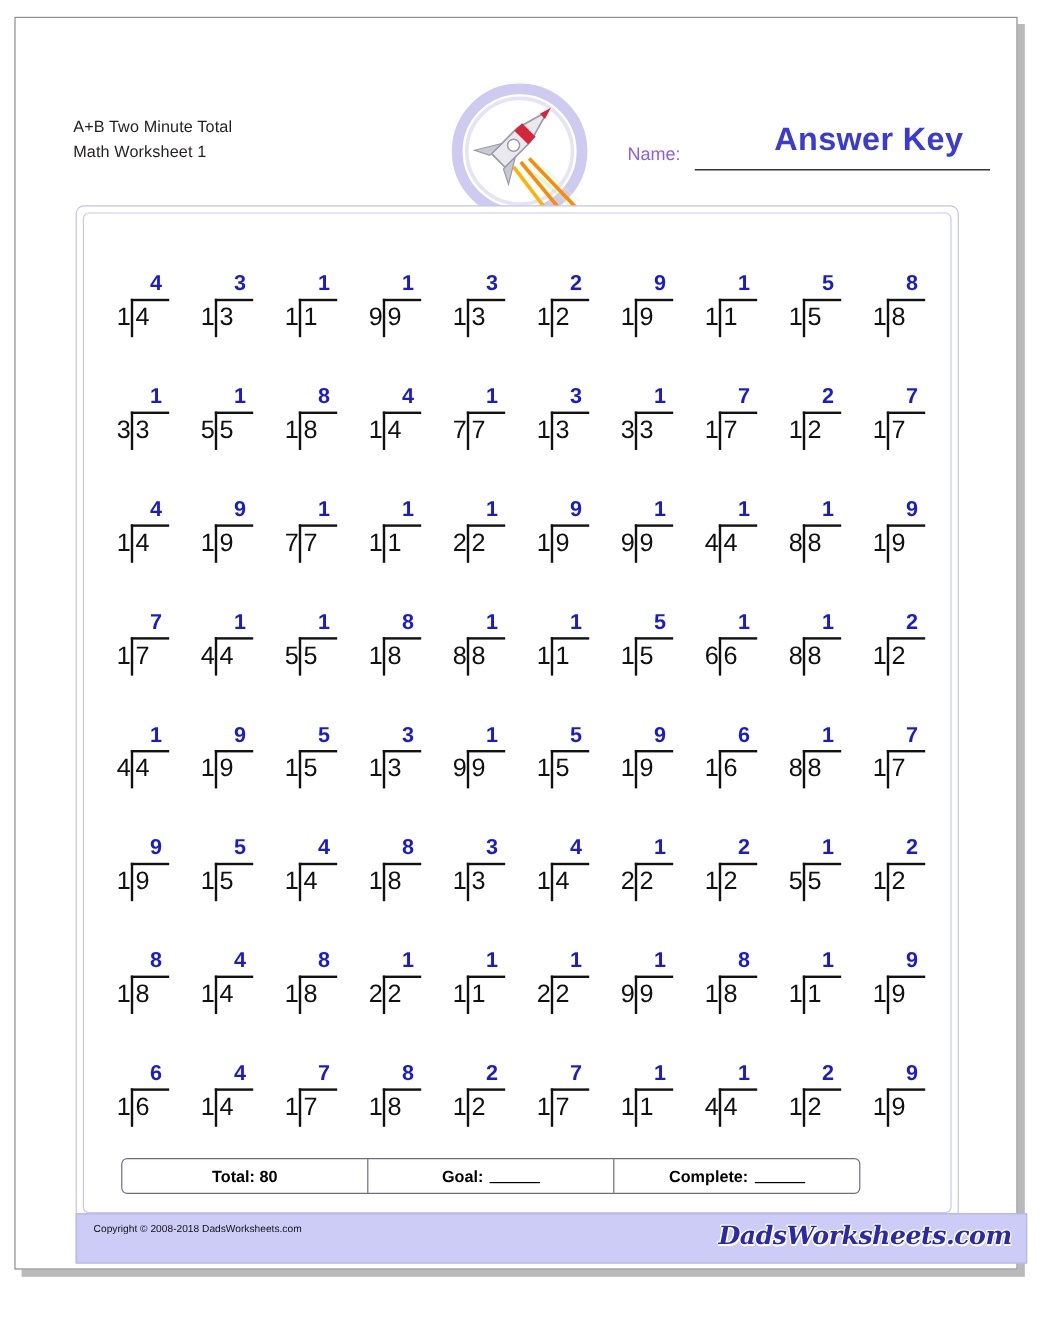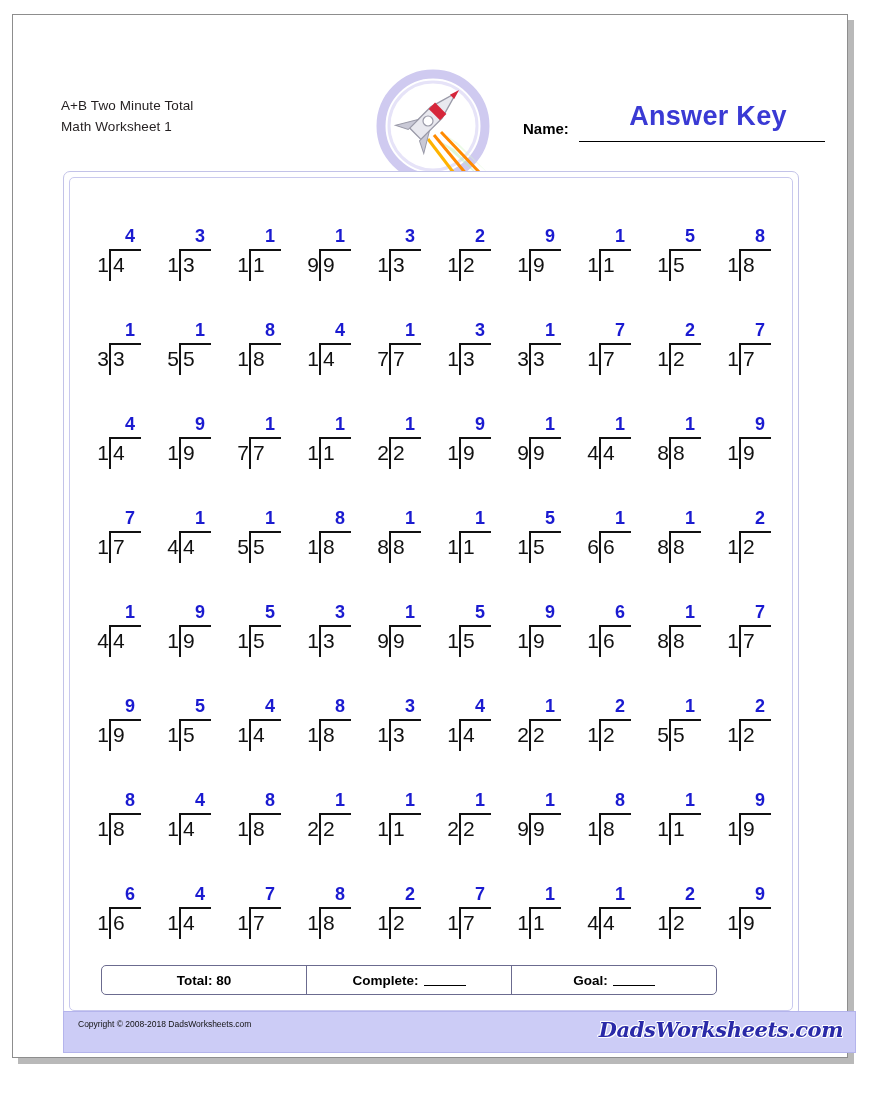--- a/index.html
+++ b/index.html
@@ -19,23 +19,23 @@
   }
 
   
   .header{position:absolute;left:0;top:0;width:836px;height:146px;}
   .titleblock{position:absolute;left:48px;top:80px;}
   .titleblock div{font-size:13.5px;color:#231f20;line-height:21px;letter-spacing:.1px;}
 
   .rocket{position:absolute;left:355px;top:48px;width:130px;height:130px;}
 
   .nameblock{position:absolute;left:510px;top:88px;width:300px;height:44px;}
-  .name-label{position:absolute;left:0;top:17px;font-size:15px;font-weight:bold;color:#000000;}
+  .name-label{position:absolute;left:0;top:17px;font-size:15px;font-weight:normal;color:#8b5cf6;}
   .name-line{position:absolute;left:56px;top:38px;width:246px;border-bottom:1.6px solid #000;}
-  .answer-key{position:absolute;left:60px;top:-2px;width:250px;text-align:center;
+  .answer-key{position:absolute;left:76px;top:-2px;width:250px;text-align:center;
     font-size:27px;font-weight:bold;color:#3a3ad4;letter-spacing:.3px;}
 
   
   .frame-outer{position:absolute;left:50px;top:156px;width:736px;height:846px;
     border:1.5px solid #c3c3e8;border-radius:7px;background:#fff;box-sizing:border-box;}
   .frame-inner{position:absolute;left:56px;top:162px;width:724px;height:834px;
     border:1.5px solid #c9c9ee;border-radius:5px;box-sizing:border-box;}
 
   
   .grid{position:absolute;left:74px;top:212px;width:700px;}
@@ -770,25 +770,25 @@
           </div>
         </div>
       </div>
     </div>
 
   <div class="totals">
     <div class="tcell">
       <span>Total: 80</span>
     </div>
     <div class="tcell">
-      <span>Complete:</span>
+      <span>Goal:</span>
       <span class="tblank"></span>
     </div>
     <div class="tcell">
-      <span>Goal:</span>
+      <span>Complete:</span>
       <span class="tblank"></span>
     </div>
   </div>
 
   <div class="footer">
     <div class="fc">
       <div>Copyright © 2008-2018 DadsWorksheets.com</div>
     </div>
     <div class="logo">DadsWorksheets.com</div>
   </div>

